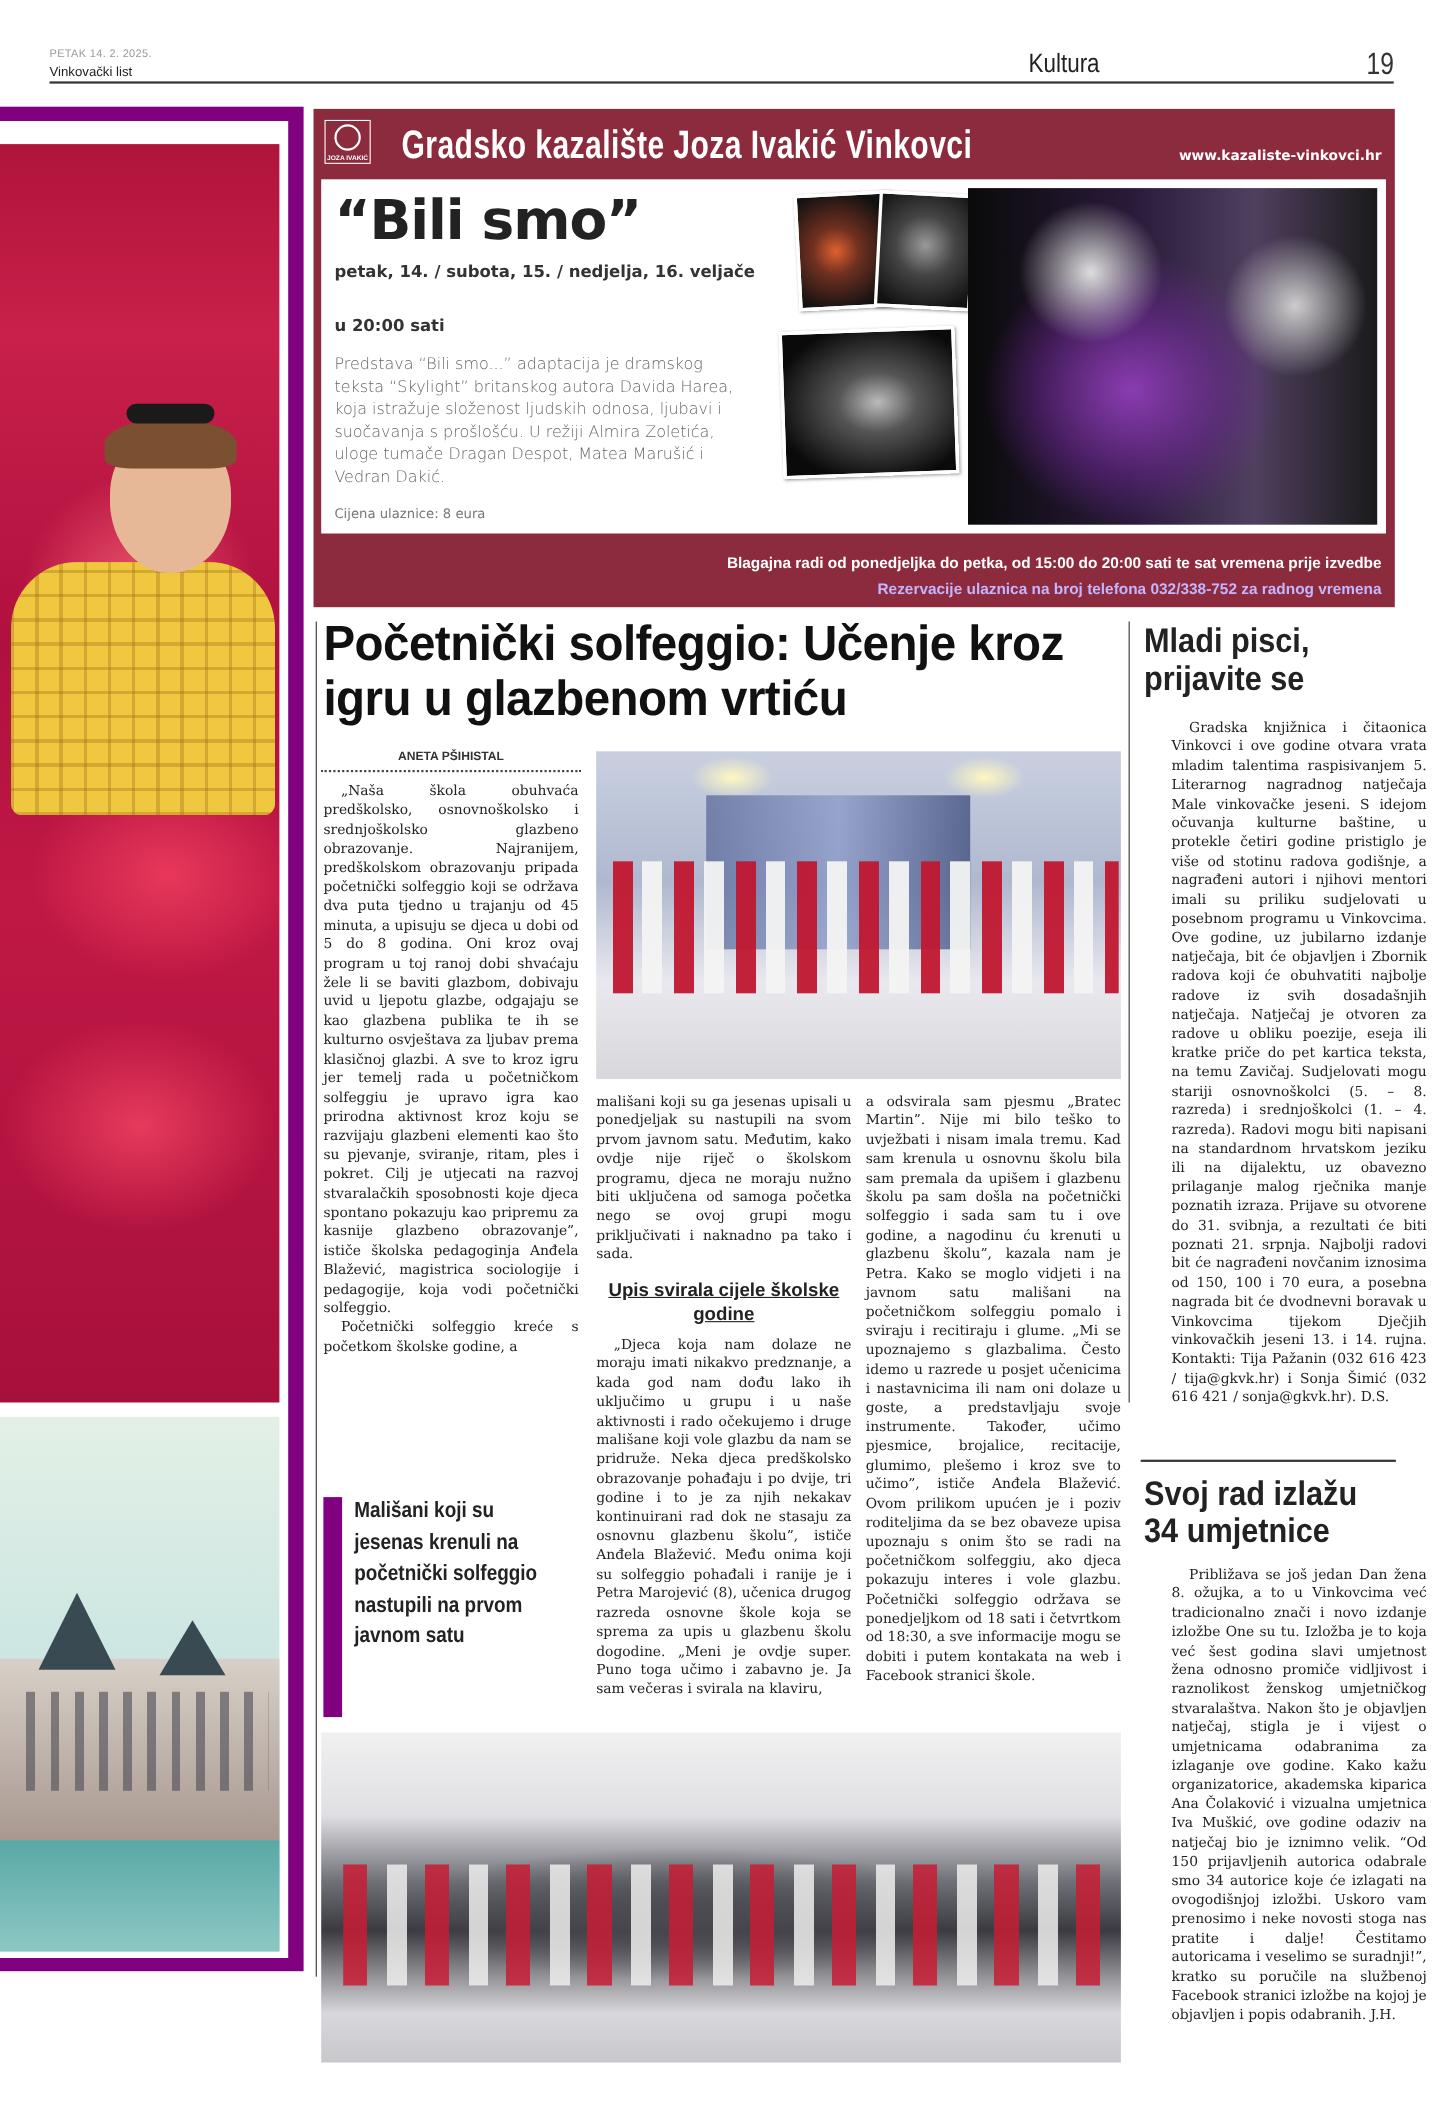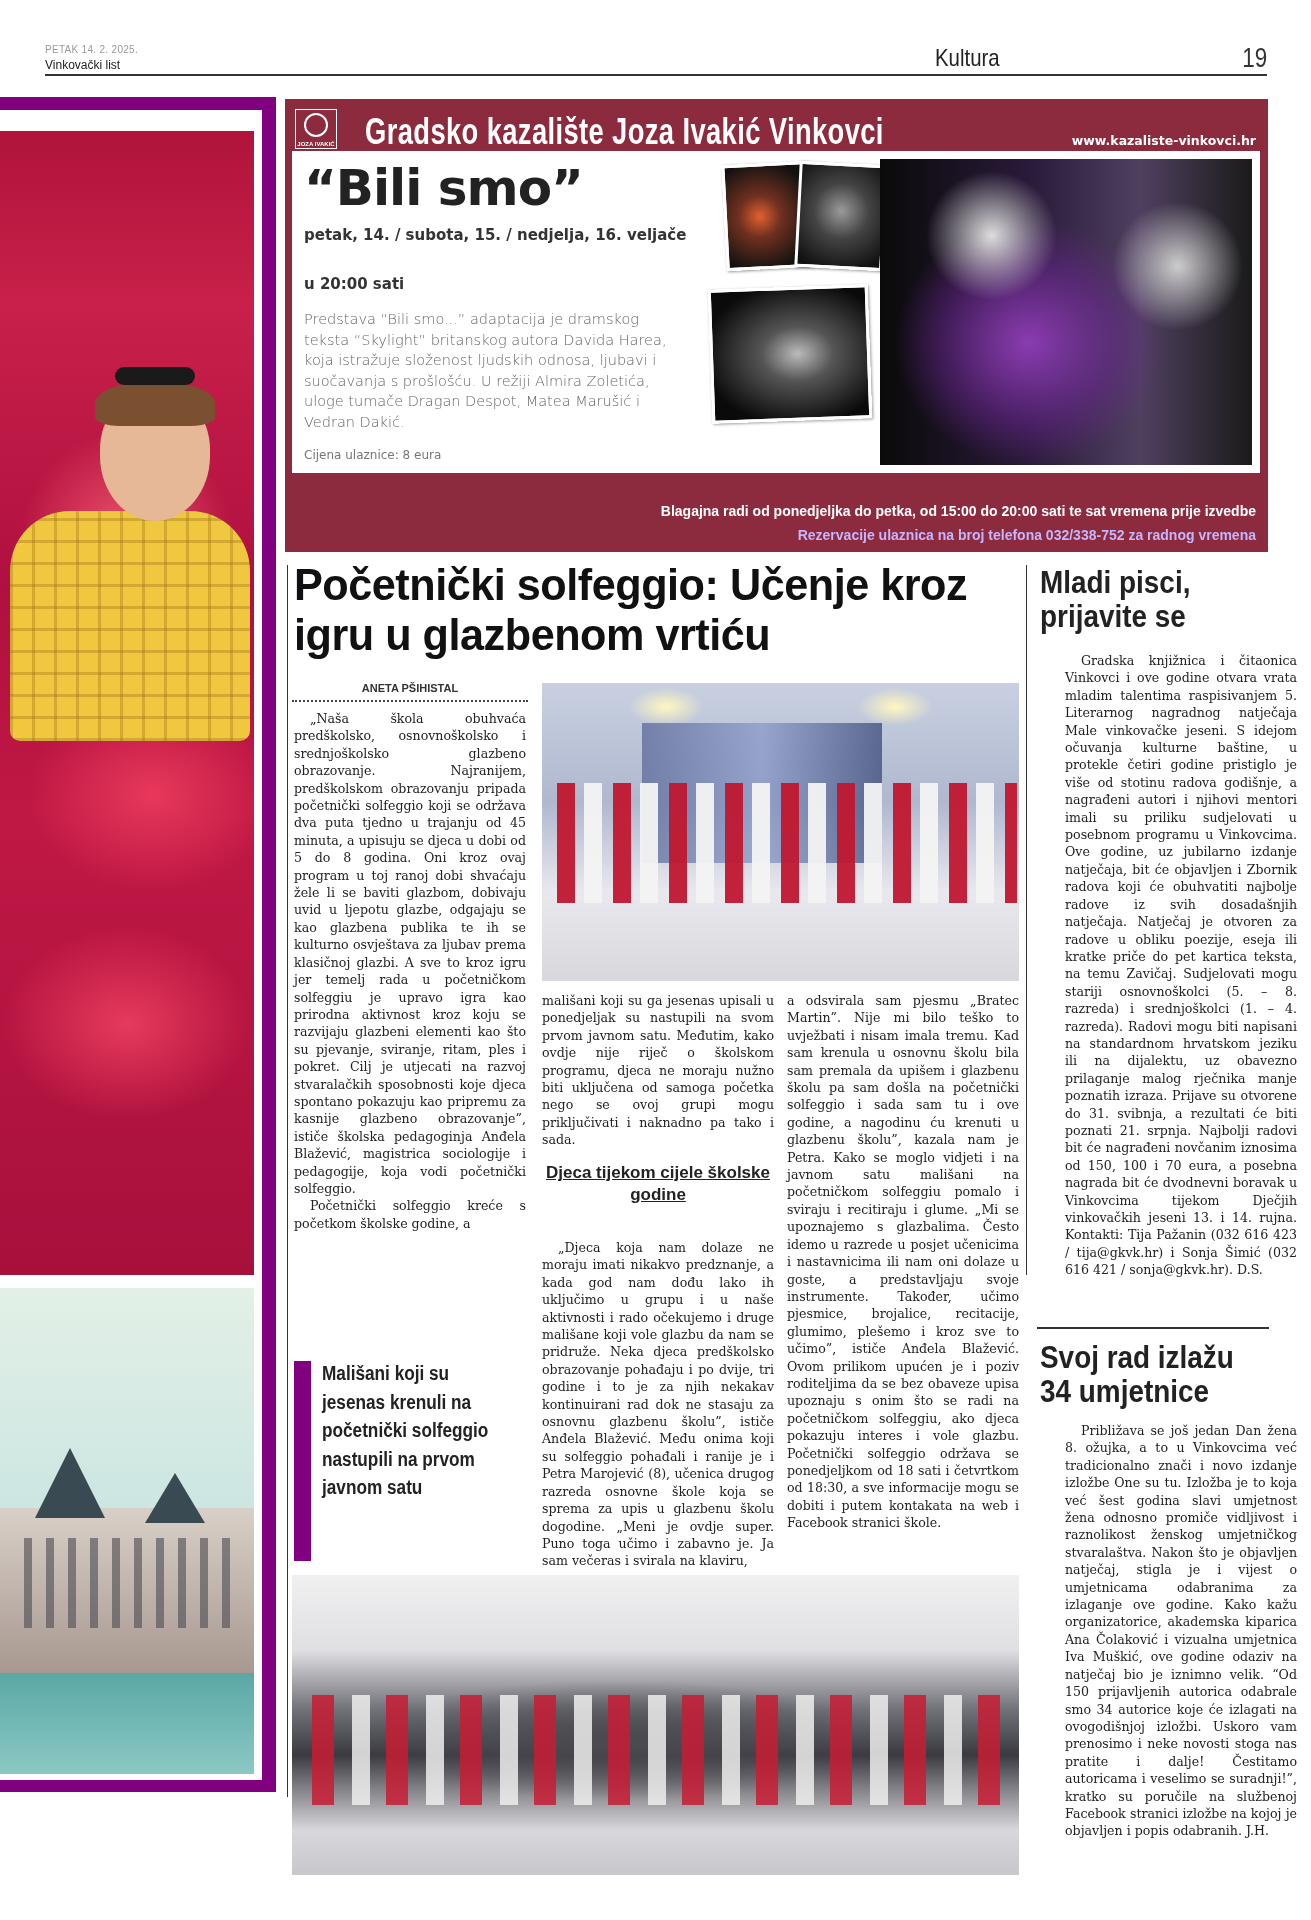--- a/index.html
+++ b/index.html
@@ -40,21 +40,21 @@
     background: repeating-linear-gradient(90deg, transparent 0 14px, #4a4a52 14px 22px); opacity: 0.6; }
   .town-ground { position: absolute; left: 0; top: 385px; width: 254px; height: 101px; background: linear-gradient(180deg,#5aa8a6,#8cc8c4); }
 
   
   .ad { position: absolute; left: 285px; top: 99px; width: 983px; height: 453px; background: #8c2a3e; }
   .ad-logo { position: absolute; left: 10px; top: 10px; width: 42px; height: 40px; border: 1px solid #fff; background: #8c2a3e; }
   .ad-logo-circle { position: absolute; left: 8px; top: 3px; width: 24px; height: 24px; border: 2px solid #fff; border-radius: 50%; }
   .ad-logo-text { position: absolute; left: 0; bottom: 1px; width: 100%; text-align: center; font-family: "Liberation Sans", sans-serif; font-size: 6px; color: #fff; font-weight: bold; }
   .ad-title { position: absolute; left: 80px; top: 12px; font-family: "Liberation Sans", sans-serif; font-weight: bold; font-size: 36px; color: #fff; letter-spacing: 0.5px; transform: scaleX(0.76); transform-origin: left; white-space: nowrap; }
   .ad-url { position: absolute; right: 12px; top: 34px; font-family: "DejaVu Sans", sans-serif; font-weight: bold; font-size: 12.5px; color: #fff; }
-  .ad-body { position: absolute; left: 7px; top: 52px; width: 968px; height: 322px; background: #fff; }
+  .ad-body { position: absolute; left: 7px; top: 64px; width: 968px; height: 322px; background: #fff; }
   .ad-show { position: absolute; left: 12px; top: 8px; font-family: "DejaVu Sans", sans-serif; font-weight: bold; font-size: 50px; color: #222; letter-spacing: -1px; }
   .ad-dates { position: absolute; left: 12px; top: 75px; font-family: "DejaVu Sans", sans-serif; font-weight: bold; font-size: 15px; color: #333; }
   .ad-time { position: absolute; left: 12px; top: 124px; font-family: "DejaVu Sans", sans-serif; font-weight: bold; font-size: 15px; color: #333; }
   .ad-desc { position: absolute; left: 12px; top: 158px; width: 380px; font-family: "DejaVu Sans", sans-serif; font-size: 14.5px; line-height: 20.5px; color: #666; font-weight: 300; }
   .ad-price { position: absolute; left: 12px; top: 297px; font-family: "DejaVu Sans", sans-serif; font-size: 12px; color: #777; }
   .ad-photo1 { position: absolute; left: 432px; top: 12px; width: 88px; height: 106px; transform: rotate(-3deg); border: 3px solid #fff;
     background: radial-gradient(circle at 40% 50%, #e06030 0%, #703020 30%, #111 80%); box-shadow: 1px 1px 3px rgba(0,0,0,.4); }
   .ad-photo2 { position: absolute; left: 505px; top: 12px; width: 88px; height: 106px; transform: rotate(3deg); border: 3px solid #fff;
     background: radial-gradient(circle at 50% 45%, #9a9a9a 0%, #444 40%, #111 90%); box-shadow: 1px 1px 3px rgba(0,0,0,.4); }
   .ad-photo3 { position: absolute; left: 418px; top: 136px; width: 160px; height: 134px; transform: rotate(-2deg); border: 3px solid #fff;
@@ -178,22 +178,22 @@
 </div>
 
 <div class="photo-kids">
   <div class="kids-banner"></div>
   <div class="kids-row"></div>
 </div>
 
 <div class="col col2">
   <div>mališani koji su ga jesenas upisali u ponedjeljak su nastupili na svom prvom javnom satu. Međutim, kako ovdje nije riječ o školskom programu, djeca ne moraju nužno biti uključena od samoga početka nego se ovoj grupi mogu priključivati i naknadno pa tako i sada.</div>
 </div>
-<div class="subhead">Djeca tijekom cijele školske godine</div>
-<div class="col col2" style="top:1213px;margin-top:26px;">
+<div class="subhead">Upis svirala cijele školske godine</div>
+<div class="col col2" style="top:1213px;">
   <p>„Djeca koja nam dolaze ne moraju imati nikakvo predznanje, a kada god nam dođu lako ih uključimo u grupu i u naše aktivnosti i rado očekujemo i druge mališane koji vole glazbu da nam se pridruže. Neka djeca predškolsko obrazovanje pohađaju i po dvije, tri godine i to je za njih nekakav kontinuirani rad dok ne stasaju za osnovnu glazbenu školu”, ističe Anđela Blažević. Među onima koji su solfeggio pohađali i ranije je i Petra Marojević (8), učenica drugog razreda osnovne škole koja se sprema za upis u glazbenu školu dogodine. „Meni je ovdje super. Puno toga učimo i zabavno je. Ja sam večeras i svirala na klaviru,</p>
 </div>
 
 <div class="col col3">
   <div>a odsvirala sam pjesmu „Bratec Martin”. Nije mi bilo teško to uvježbati i nisam imala tremu. Kad sam krenula u osnovnu školu bila sam premala da upišem i glazbenu školu pa sam došla na početnički solfeggio i sada sam tu i ove godine, a nagodinu ću krenuti u glazbenu školu”, kazala nam je Petra. Kako se moglo vidjeti i na javnom satu mališani na početničkom solfeggiu pomalo i sviraju i recitiraju i glume. „Mi se upoznajemo s glazbalima. Često idemo u razrede u posjet učenicima i nastavnicima ili nam oni dolaze u goste, a predstavljaju svoje instrumente. Također, učimo pjesmice, brojalice, recitacije, glumimo, plešemo i kroz sve to učimo”, ističe Anđela Blažević. Ovom prilikom upućen je i poziv roditeljima da se bez obaveze upisa upoznaju s onim što se radi na početničkom solfeggiu, ako djeca pokazuju interes i vole glazbu. Početnički solfeggio održava se ponedjeljkom od 18 sati i četvrtkom od 18:30, a sve informacije mogu se dobiti i putem kontakata na web i Facebook stranici škole.</div>
 </div>
 
 <div class="pullquote">
   <div class="pq-bar"></div>
   <div class="pq-text">Mališani koji su jesenas krenuli na početnički solfeggio nastupili na prvom javnom satu</div>

